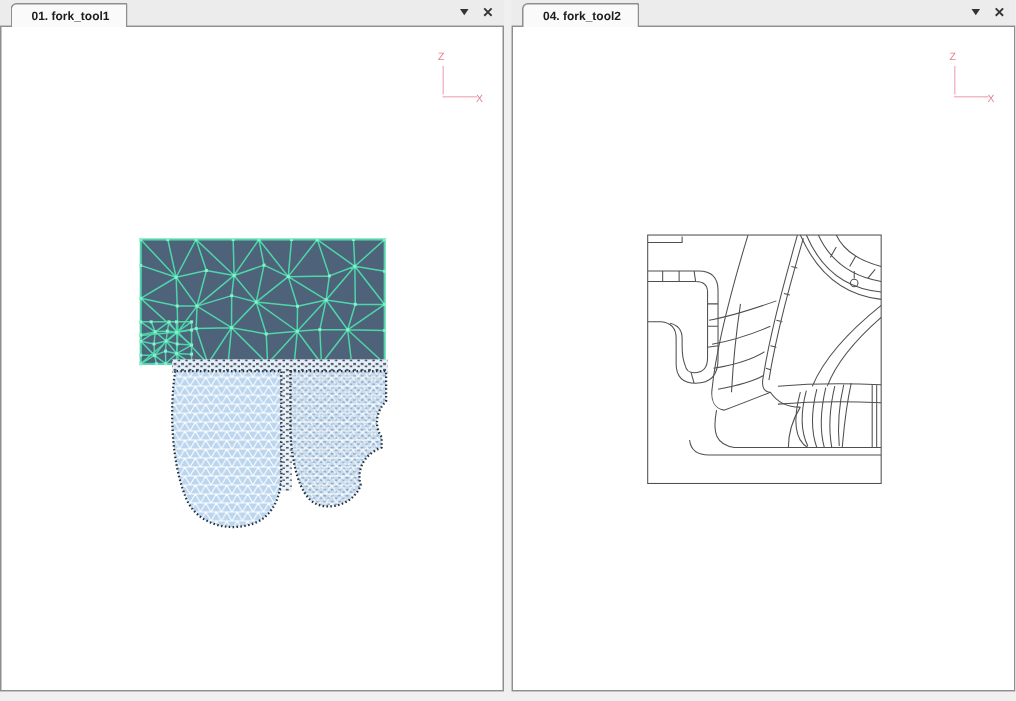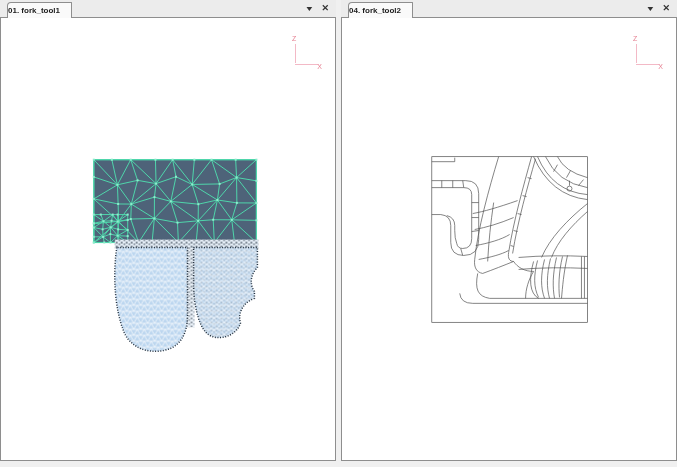--- a/index.html
+++ b/index.html
@@ -10,21 +10,21 @@
     overflow:hidden;
   }
   .workspace { display:flex; width:677px; height:461px; gap:5px; }
   .panel { flex:1 1 0; display:flex; flex-direction:column; min-width:0; }
   .tab-bar {
     position:relative; height:17px; background:var(--tab-bar-bg,#ececec);
     flex:0 0 17px;
   }
   .tab {
     position:absolute; left:7px; top:2px; bottom:-1px; z-index:2;
-    padding:0 11px 0 0;
+    padding:0 11px 0 13px;
     background:var(--tab-bg,#fafafa);
     border:1px solid var(--border,#8e8e8e); border-bottom:none;
     border-radius:4px 1px 0 0;
     font-size:8px; font-weight:bold; color:#1c1c1c;
     line-height:15px; white-space:nowrap; cursor:default;
   }
   .tab-actions {
     position:absolute; right:7px; top:0; height:17px; z-index:1;
     display:flex; align-items:center; gap:9px;
   }

